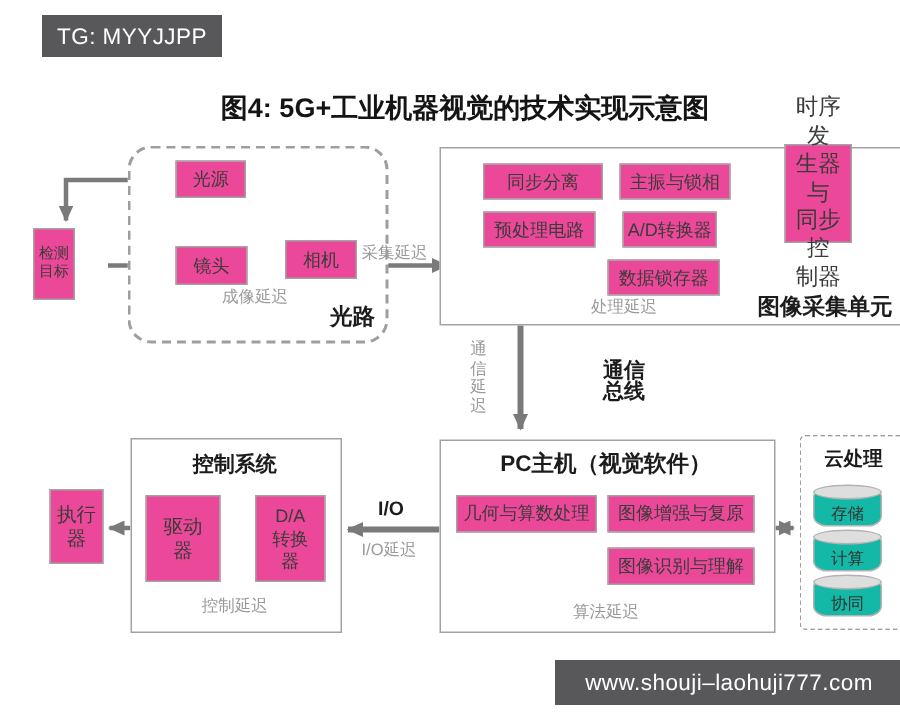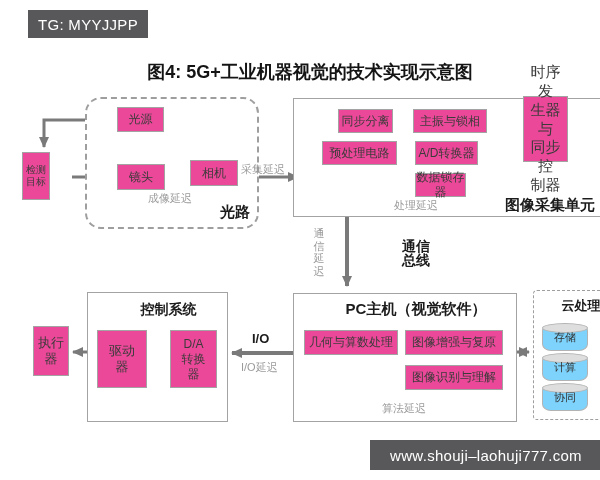--- a/index.html
+++ b/index.html
@@ -9,27 +9,27 @@
           justify-content:center;font-size:15px;letter-spacing:.3px;}
   .fig-title{position:absolute;left:50px;top:60px;width:500px;text-align:center;
              font-size:18px;font-weight:bold;color:#141414;}
   .group{position:absolute;border:1.5px solid #a3a3a3;background:#fff;}
   .group.dashed{border:2px dashed #9e9e9e;border-radius:16px;}
   .group.dashed-sm{border:1.5px dashed #9e9e9e;border-radius:4px;}
   .box{position:absolute;border:1.5px solid #a3a3a3;background:#ec4899;display:flex;
        align-items:center;justify-content:center;text-align:center;font-size:12px;
        color:#3b3b3b;box-sizing:border-box;line-height:1.25;}
   .ml{white-space:pre-line;}
-  .grouptitle{position:absolute;text-align:center;font-weight:bold;color:#1c1c1c;font-size:14px;padding-left:12px;}
+  .grouptitle{position:absolute;text-align:center;font-weight:bold;color:#1c1c1c;font-size:14px;}
   .boldlabel{position:absolute;font-weight:bold;color:#1c1c1c;font-size:15px;white-space:pre-line;line-height:1.0;}
   .delay{position:absolute;color:#9a9a9a;font-size:11px;white-space:pre-line;line-height:1.15;}
   .vtext{position:absolute;color:#9a9a9a;font-size:11px;white-space:pre-line;
          line-height:12.5px;text-align:center;width:14px;}
-  .cyl{position:absolute;width:46px;height:24px;background:#7dd3fc;border:1px solid #b3b3b3;
-       border-radius:4px 4px 9px 9px/4px 4px 7px 7px;display:flex;align-items:flex-start;
+  .cyl{position:absolute;width:46px;height:24px;background:#14b8a6;border:1px solid #b3b3b3;
+       border-radius:4px 4px 9px 9px/4px 4px 7px 7px;display:flex;align-items:flex-end;
        justify-content:center;font-size:11px;color:#333;box-sizing:border-box;}
   .cyl::before{content:"";position:absolute;left:-1px;top:-5px;width:46px;height:10px;
        background:#dedede;border:1px solid #b3b3b3;border-radius:50%;box-sizing:border-box;}
   .cyl span{position:relative;z-index:1;padding-top:2px;}
   svg.wires{position:absolute;left:0;top:0;pointer-events:none;}
 </style>
 </head>
 <body>
 
 <div id="stage">
@@ -76,25 +76,25 @@
 
   <div class="group dashed" style="left:75px;top:97px;width:170px;height:128px"></div>
   <div class="box" style="left:107px;top:107px;width:47px;height:25px">光源</div>
   <div class="box" style="left:107px;top:164px;width:48px;height:26px">镜头</div>
   <div class="box" style="left:180px;top:160px;width:48px;height:26px">相机</div>
   <div class="delay" style="left:138px;top:192px">成像延迟</div>
   <div class="boldlabel" style="left:210px;top:204px">光路</div>
   <div class="delay" style="left:231px;top:163px">采集延迟</div>
 
   <div class="group" style="left:283px;top:98px;width:307px;height:117px"></div>
-  <div class="box" style="left:328px;top:109px;width:55px;height:24px">同步分离</div>
+  <div class="box" style="left:312px;top:109px;width:80px;height:24px">同步分离</div>
   <div class="box" style="left:403px;top:109px;width:74px;height:24px">主振与锁相</div>
   <div class="box" style="left:312px;top:141px;width:75px;height:24px">预处理电路</div>
   <div class="box" style="left:405px;top:141px;width:63px;height:24px">A/D转换器</div>
-  <div class="box" style="left:405px;top:173px;width:51px;height:24px">数据锁存器</div>
+  <div class="box" style="left:395px;top:173px;width:75px;height:24px">数据锁存器</div>
   <div class="box ml" style="left:513px;top:96px;width:45px;height:66px;font-size:15px">时序发
 生器与
 同步控
 制器</div>
   <div class="delay" style="left:384px;top:199px">处理延迟</div>
   <div class="boldlabel" style="left:495px;top:197px">图像采集单元</div>
 
   <div class="vtext" style="left:302px;top:227px">通
 信
 延
@@ -124,17 +124,18 @@
     <span>协同</span>
     </div>
 
   <div class="group" style="left:77px;top:292px;width:139px;height:128px"></div>
   <div class="grouptitle" style="left:77px;top:301px;width:139px">控制系统</div>
   <div class="box ml" style="left:87px;top:330px;width:50px;height:58px;font-size:13px">驱动
 器</div>
   <div class="box ml" style="left:160px;top:330px;width:47px;height:58px;font-size:12px">D/A
 转换
 器</div>
+  <div class="delay" style="left:77px;top:398px;width:139px;text-align:center">控制延迟</div>
 
   <div class="box ml" style="left:23px;top:326px;width:36px;height:50px;font-size:13px">执行
 器</div>
 
 </div>
 
 </body></html>

